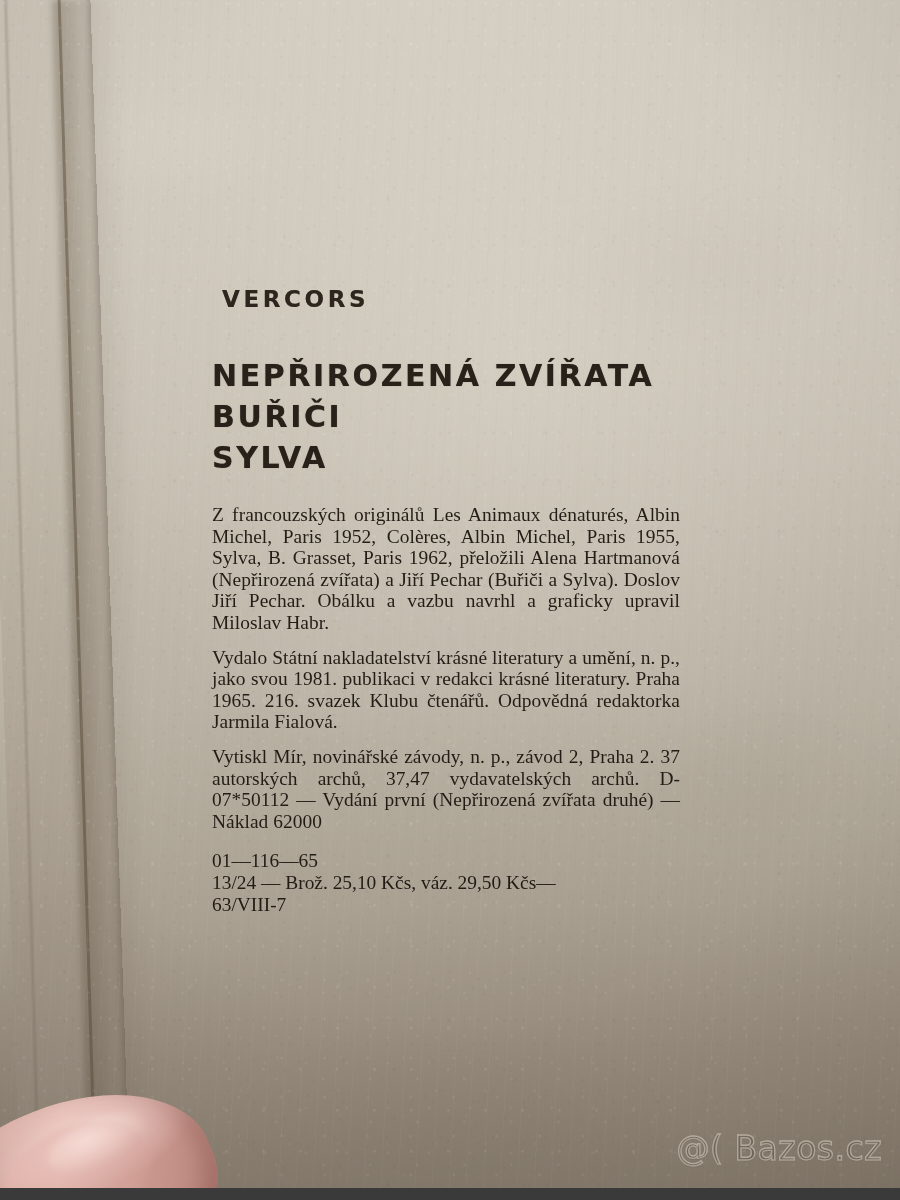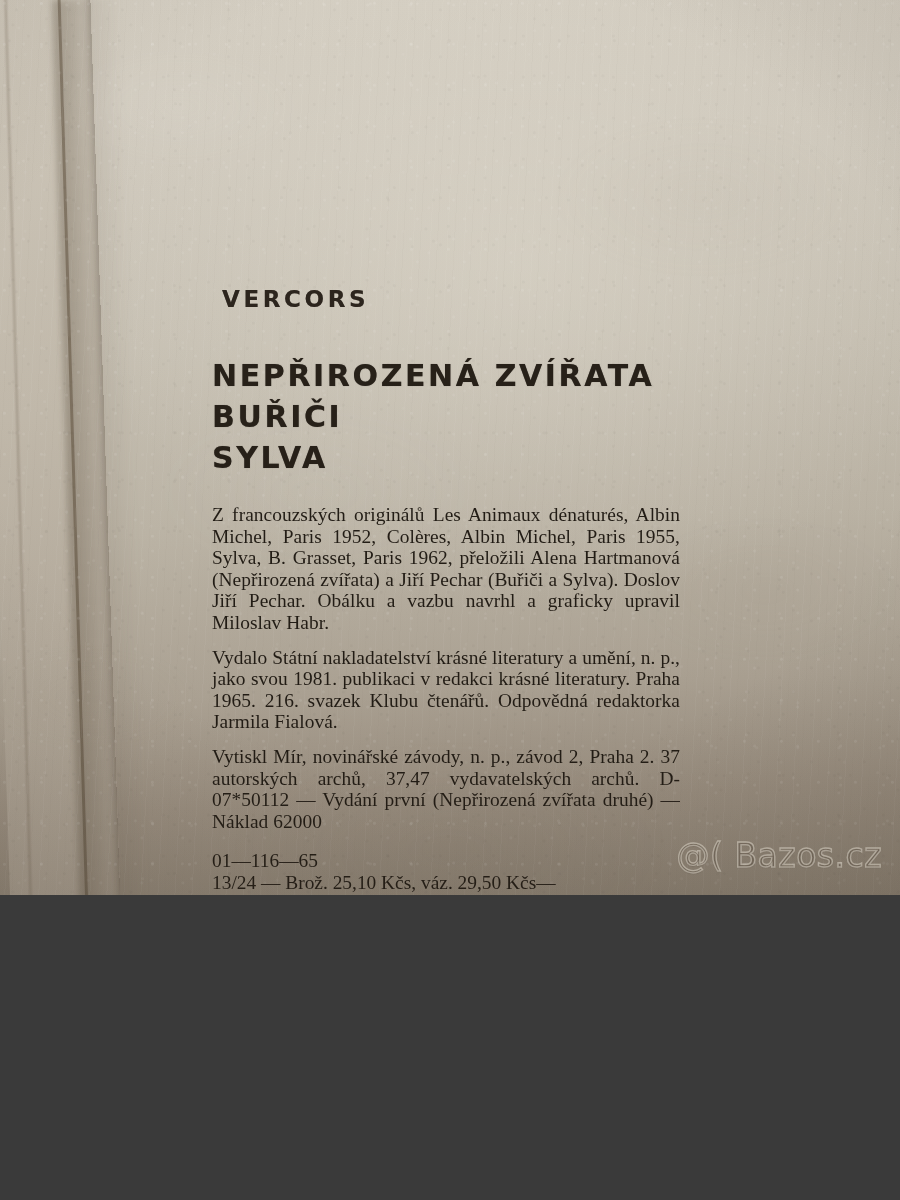--- a/index.html
+++ b/index.html
@@ -3,21 +3,21 @@
 <meta charset="utf-8">
 <style>
   html, body {
     margin: 0;
     padding: 0;
     background: #3a3a3a;
   }
   #page {
     position: relative;
     width: 900px;
-    height: 895px;
+    height: 1188px;
     overflow: hidden;
     font-family: "Liberation Serif", serif;
     
     background:
       radial-gradient(ellipse 70% 55% at 58% 30%, rgba(226,221,209,0.55) 0%, rgba(226,221,209,0.0) 70%),
       linear-gradient(178deg,
         #d2ccc0 0%,
         #d0cabe 18%,
         #cbc5b8 38%,
         #c2bbad 58%,

